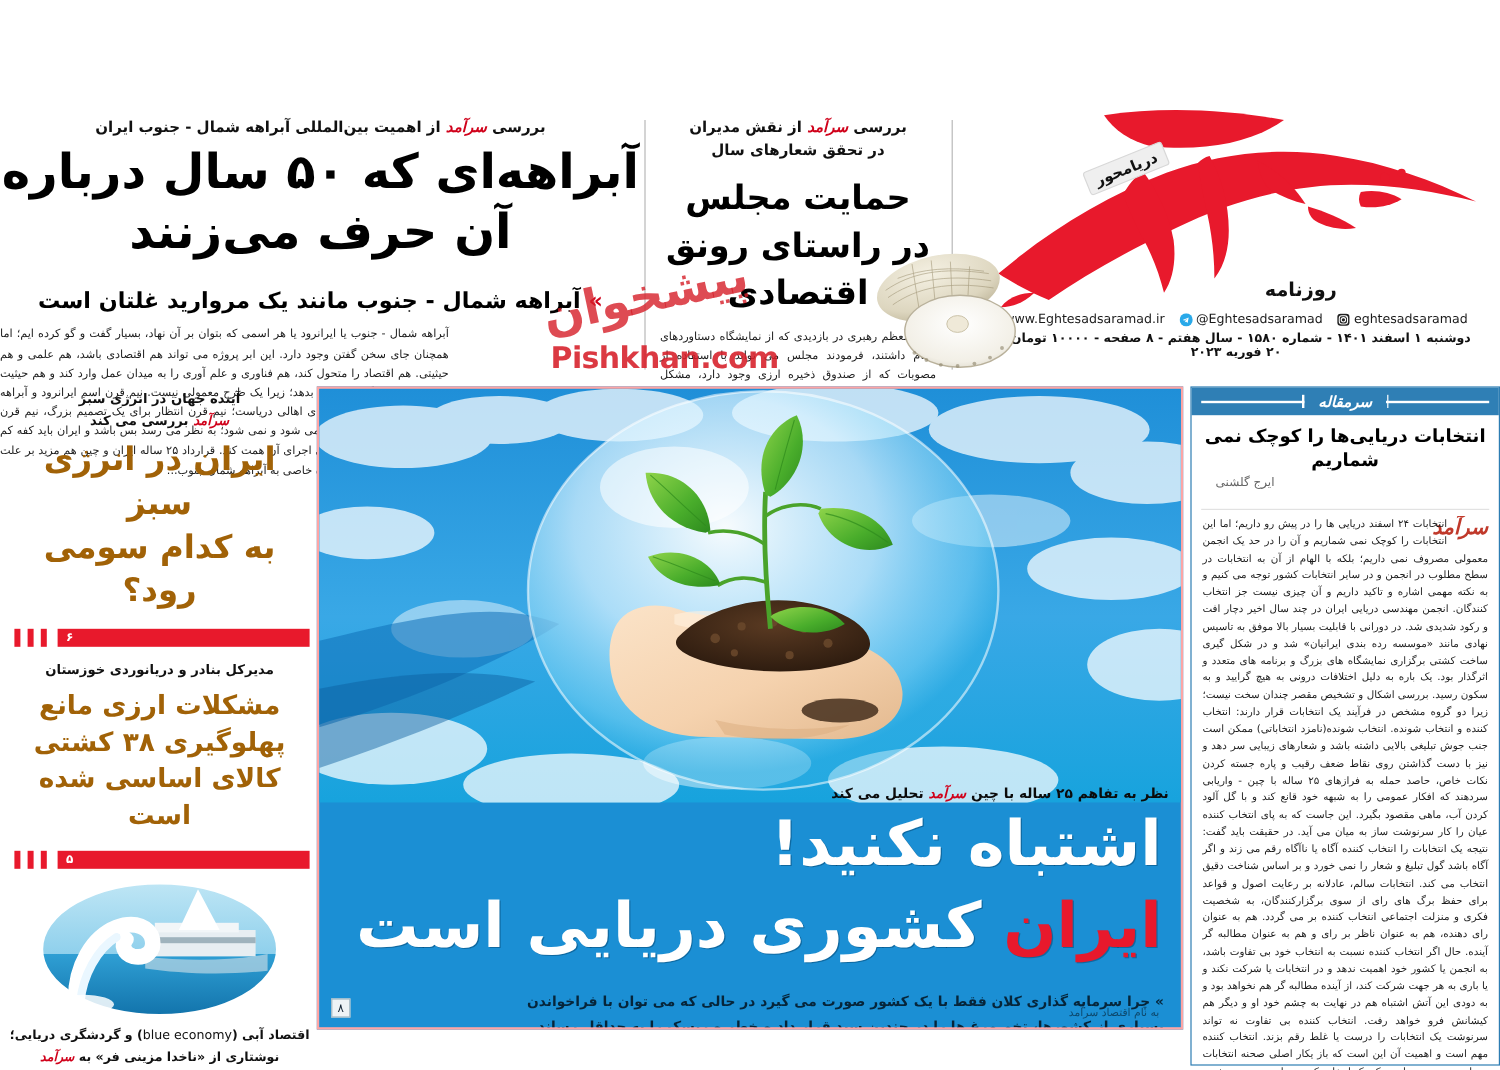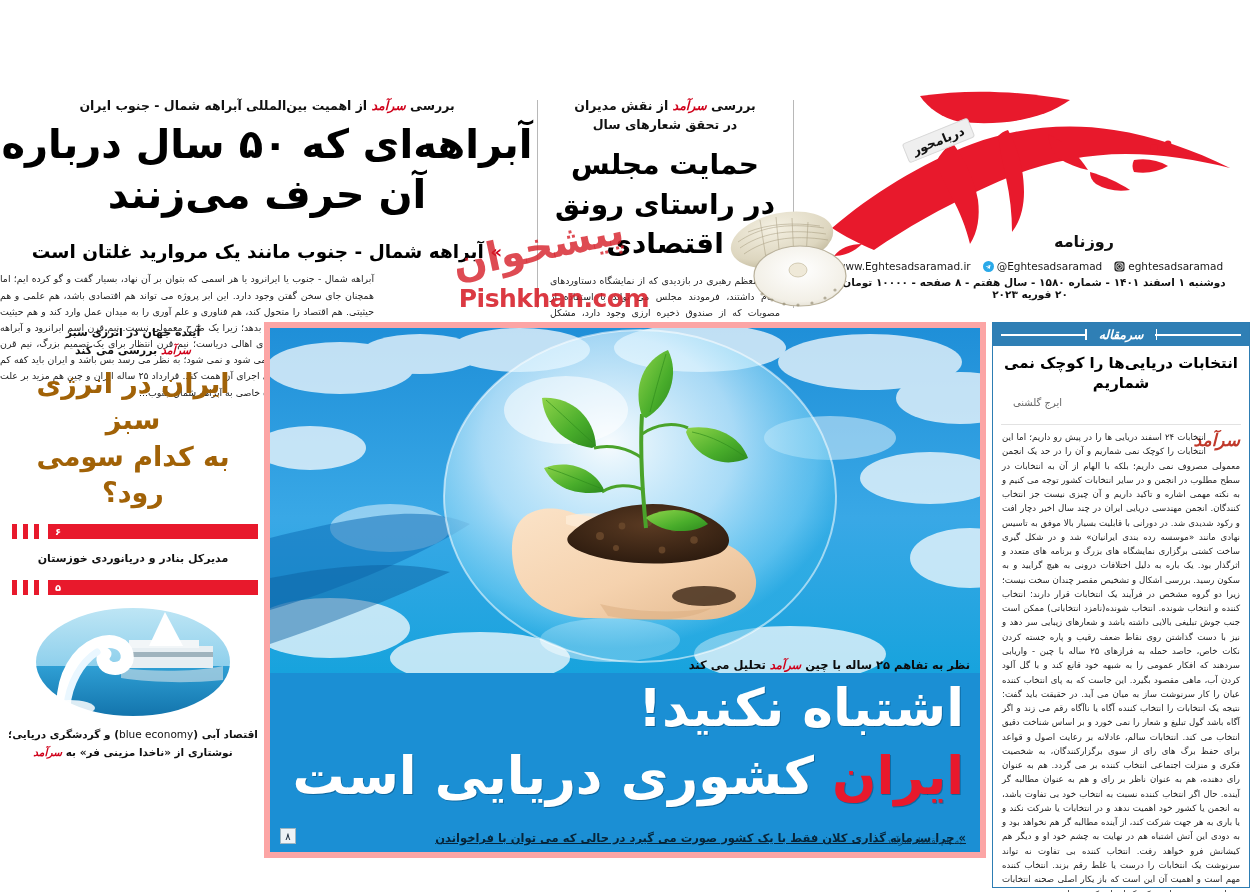--- a/index.html
+++ b/index.html
@@ -122,21 +122,21 @@
   }
   .rail-body .dropmark {
     float:right; width:30px; height:22px; margin:2px 0 0 4px;
     color:#c0392b; font-size:17px; font-weight:bold; font-style:italic;
     line-height:1;
   }
 
   
   .feature {
     position:absolute; right:264px; top:4px; width:722px; height:536px;
-    background:#1b8fd4; overflow:hidden; border:6px solid #fca5a5;
+    background:#1b8fd4; overflow:hidden; border:2px solid #fca5a5;
   }
   .feature-photo { position:absolute; left:0; top:0; width:722px; height:345px; overflow:hidden; }
   .feature-photo svg { width:100%; height:100%; display:block; }
 
   .feature-kicker {
     position:absolute; right:10px; top:330px; font-size:11.5px; font-weight:bold; color:#0b0b0b;
     z-index:4; white-space:nowrap;
   }
   .feature-kicker .swash { color:#d0021b; font-style:italic; }
   .feature-hl1 {
@@ -145,21 +145,21 @@
     text-shadow:1px 1px 0 rgba(0,60,100,.45);
   }
   .feature-hl2 {
     position:absolute; right:16px; top:418px; z-index:4;
     font-size:52px; font-weight:bold; color:#ffffff; letter-spacing:-2px;
     text-shadow:1px 1px 0 rgba(0,60,100,.45); white-space:nowrap;
   }
   .feature-hl2 .accent { color:#e8192c; }
   .feature-sub {
     position:absolute; right:14px; left:14px; top:500px; z-index:4;
-    font-size:11.5px; font-weight:bold; color:#06253a; line-height:1.85; text-align:right;text-decoration:underline;
+    font-size:11.5px; font-weight:bold; color:#06253a; line-height:1.85; text-align:right;
   }
   .feature-sub .guill { color:#06253a; }
   .feature-pagenum {
     position:absolute; left:10px; bottom:8px; z-index:5;
     min-width:16px; height:16px; line-height:16px; background:#eef3f6;
     border:1px solid #9fb6c2; font-size:10px; text-align:center; color:#123;
   }
   .credit-wrap { position:absolute; right:18px; bottom:6px; z-index:5; font-size:9px; color:#0a3550; opacity:.8; }
 
   
@@ -475,20 +475,25 @@
           <span class="tick t3"></span>
           <span class="tick t2"></span>
           <span class="tick t1"></span>
           <span class="fill"></span>
           <span class="num">۶</span>
         </div>
       </div>
 
       <div>
         <div class="lead-kicker">مدیرکل بنادر و دریانوردی خوزستان</div>
+        <div class="lead-hl sm">
+          <div>مشکلات ارزی مانع</div>
+          <div>پهلوگیری ۳۸ کشتی</div>
+          <div>کالای اساسی شده است</div>
+        </div>
         <div class="redbar">
           <span class="tick t3"></span>
           <span class="tick t2"></span>
           <span class="tick t1"></span>
           <span class="fill"></span>
           <span class="num">۵</span>
         </div>
       </div>
 
       <div>

